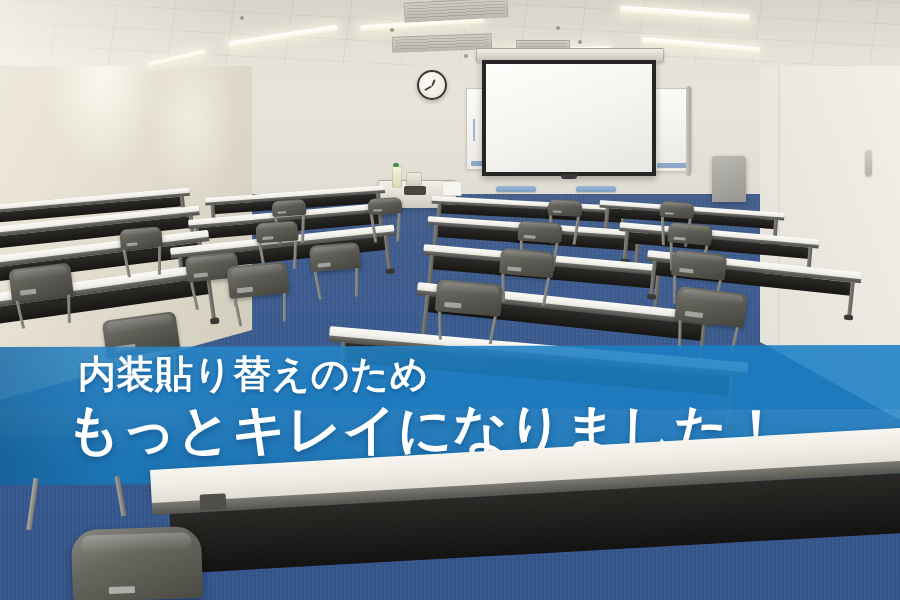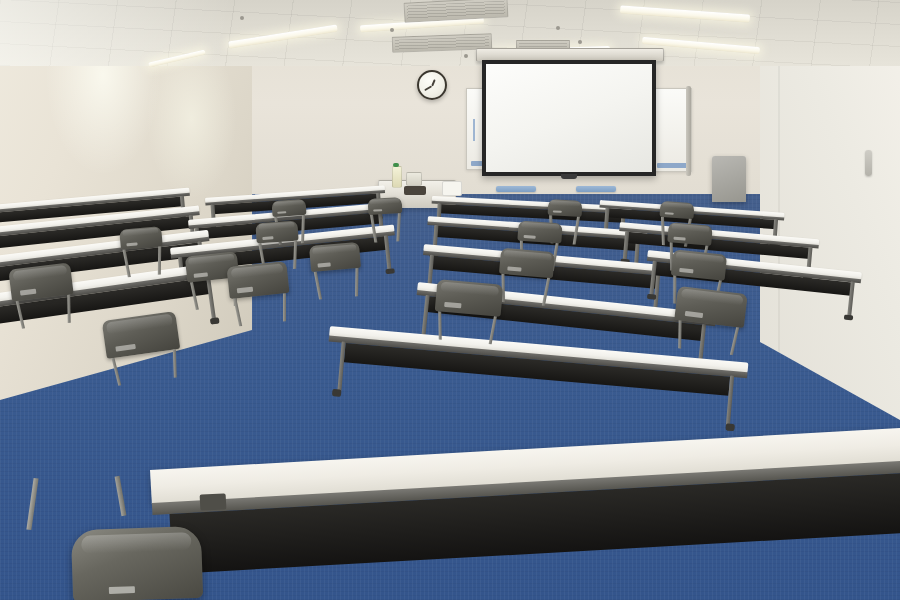--- a/index.html
+++ b/index.html
@@ -657,20 +657,29 @@
           </div>
           <div class="legs">
             <i></i>
             <i></i>
           </div>
         </div>
       </div>
 
   </div>
 
+  <div class="banner">
+    <div class="dark"></div>
+    <div class="shine"></div>
+    <div class="shine2"></div>
+    <div class="banner-text">
+      <div class="line1">内装貼り替えのため</div>
+      <div class="line2">もっとキレイになりました！</div>
+    </div>
+  </div>
 
   <div class="fg-desk">
     <div class="top"></div>
     <div class="edge"></div>
     <div class="modesty"></div>
   </div>
   <div class="fg-leg"></div>
   <div class="fg-leg2"></div>
   <div class="fg-bracket"></div>
   <div class="fg-chair">

